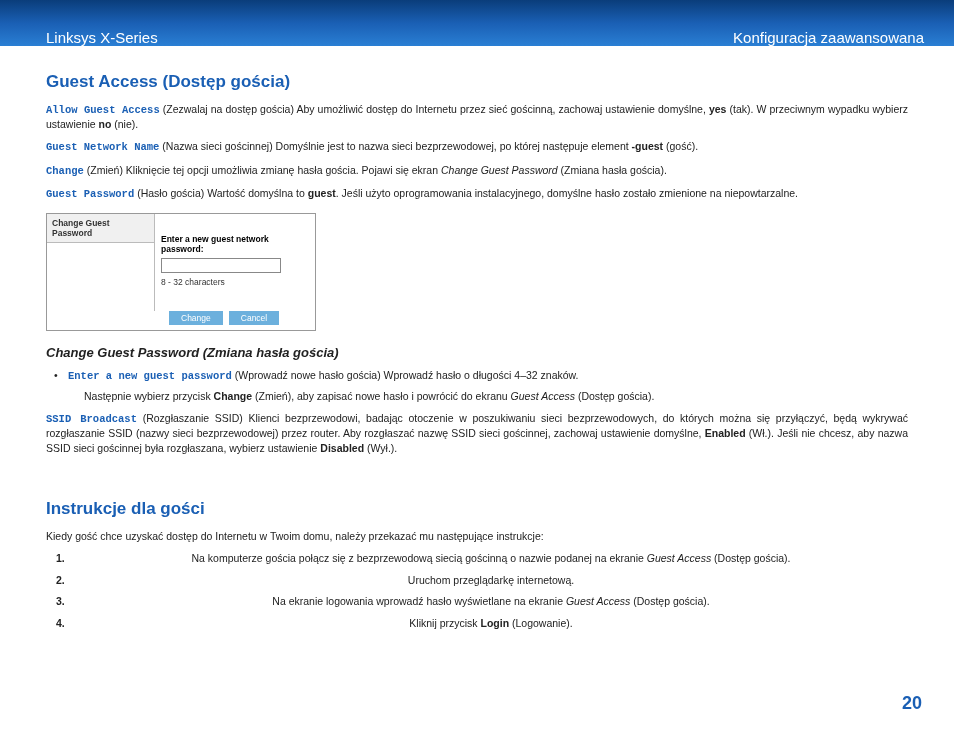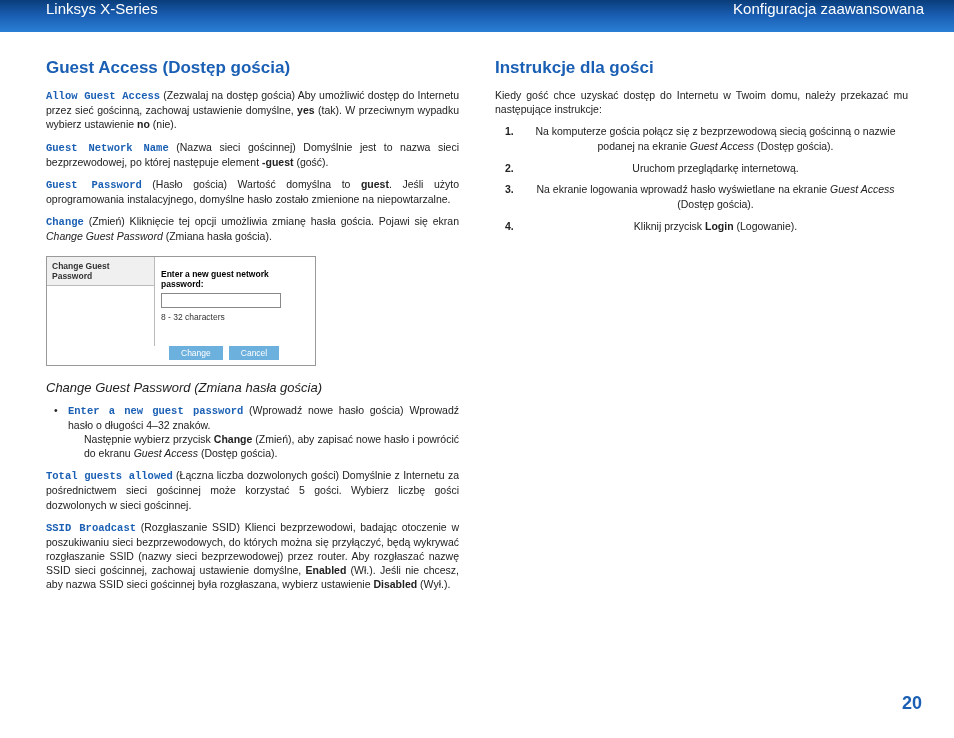--- a/index.html
+++ b/index.html
@@ -6,69 +6,70 @@
   body {
     font-family: "Segoe UI", "Myriad Pro", Arial, sans-serif;
     background: #fff;
     width: 954px;
     height: 738px;
     overflow: hidden;
     position: relative;
   }
   .header {
     background: linear-gradient(180deg, #0a3d7a 0%, #1a5fb4 50%, #2a7fd4 100%);
-    height: 32px;
+    height: 46px;
     display: flex;
     justify-content: space-between;
-    align-items: flex-start;
+    align-items: flex-end;
     padding: 0 30px 0 46px;
     color: #fff;
     font-size: 15px;
     font-weight: 300;
   }
   .page {
     padding: 26px 46px 0 46px;
     display: flex;
     gap: 36px;
+    flex-direction: column;
   }
   .col {
     flex: 1;
     min-width: 0;
   }
   h2 {
     color: #1a5fb4;
     font-size: 17px;
     font-weight: 600;
     margin-bottom: 10px;
   }
   h3 {
     color: #222;
     font-size: 13px;
     font-style: italic;
-    font-weight: 400;
+    font-weight: 700;
     margin: 14px 0 8px 0;
   }
   p.body {
     font-size: 10.5px;
     line-height: 1.35;
     color: #222;
     margin-bottom: 8px;
     text-align: justify;
   }
   .term { color: #1a5fb4; font-weight: 700; font-family: Liberation Mono, monospace; }
   .bold { font-weight: 700; }
   .italic { font-style: italic; }
   .bullet-list {
     list-style: none;
     padding-left: 22px;
     font-size: 10.5px;
     line-height: 1.35;
     color: #222;
   }
-  .bullet-list li { position: relative; text-align: justify;}
+  .bullet-list li { position: relative; margin-bottom: 6px; text-align: justify;}
   .bullet-list li::before {
     content: "•";
     position: absolute;
     left: -14px;
     color: #222;
   }
   .sub-indent {
     padding-left: 38px;
     font-size: 10.5px;
     line-height: 1.35;
@@ -112,20 +113,21 @@
     background: #f0f0f0;
     border-bottom: 1px solid #bbb;
     padding: 4px 5px;
     font-weight: 700;
     font-size: 8.5px;
     color: #333;
   }
   .dialog-right {
     flex:1;
     padding: 12px 6px 6px 6px;
+    margin-top: 8px;
   }
   .dialog-right-label { font-weight: 700; font-size: 8.5px; margin-bottom:4px;}
   .dialog-input {
     border: 1px solid #888;
     height: 15px;
     width: 120px;
     margin-bottom: 4px;
   }
   .dialog-hint { font-size: 8.5px; color: #333; margin-bottom: 18px;}
   .dialog-buttons {
@@ -164,25 +166,25 @@
 
     <p class="body">
       <span class="term">Allow Guest Access</span><span> (Zezwalaj na dostęp gościa)  Aby umożliwić dostęp do Internetu przez sieć gościnną, zachowaj ustawienie domyślne, </span><span class="bold">yes</span><span> (tak). W przeciwnym wypadku wybierz ustawienie </span><span class="bold">no</span><span> (nie).</span>
     </p>
 
     <p class="body">
       <span class="term">Guest Network Name</span><span> (Nazwa sieci gościnnej) Domyślnie jest to nazwa sieci bezprzewodowej, po której następuje element </span><span class="bold">-guest</span><span> (gość).</span>
     </p>
 
     <p class="body">
+      <span class="term">Change</span><span> (Zmień) Kliknięcie tej opcji umożliwia zmianę hasła gościa. Pojawi się ekran </span><span class="italic">Change Guest Password</span><span> (Zmiana hasła gościa).</span>
+    </p>
+
+    <p class="body">
       <span class="term">Guest Password</span><span> (Hasło gościa)  Wartość domyślna to </span><span class="bold">guest</span><span>. Jeśli użyto oprogramowania instalacyjnego, domyślne hasło zostało zmienione na niepowtarzalne.</span>
-    </p>
-
-    <p class="body">
-      <span class="term">Change</span><span> (Zmień) Kliknięcie tej opcji umożliwia zmianę hasła gościa. Pojawi się ekran </span><span class="italic">Change Guest Password</span><span> (Zmiana hasła gościa).</span>
     </p>
 
     <div class="dialog-img">
       <div class="dialog-top">
         <div class="dialog-left">
           <div class="dialog-left-title">Change Guest Password</div>
         </div>
         <div class="dialog-right">
           <div class="dialog-right-label">Enter a new guest network password:</div>
           <div class="dialog-input"></div>
@@ -199,23 +201,20 @@
 
     <ul class="bullet-list">
       <li>
         <span class="term">Enter a new guest password</span><span> (Wprowadź nowe hasło gościa) Wprowadź hasło o długości 4–32 znaków.</span>
       </li>
     </ul>
     <p class="sub-indent">
       <span>Następnie wybierz przycisk </span><span class="bold">Change</span><span> (Zmień), aby zapisać nowe hasło i powrócić do ekranu </span><span class="italic">Guest Access</span><span> (Dostęp gościa).</span>
     </p>
 
-    <p class="body">
-      <span class="term">Total guests allowed</span><span> (Łączna liczba dozwolonych gości) Domyślnie z Internetu za pośrednictwem sieci gościnnej może korzystać 5 gości. Wybierz liczbę gości dozwolonych w sieci gościnnej.</span>
-    </p>
 
     <p class="body">
       <span class="term">SSID Broadcast</span><span> (Rozgłaszanie SSID) Klienci bezprzewodowi, badając otoczenie w poszukiwaniu sieci bezprzewodowych, do których można się przyłączyć, będą wykrywać rozgłaszanie SSID (nazwy sieci bezprzewodowej) przez router. Aby rozgłaszać nazwę SSID sieci gościnnej, zachowaj ustawienie domyślne, </span><span class="bold">Enabled</span><span> (Wł.). Jeśli nie chcesz, aby nazwa SSID sieci gościnnej była rozgłaszana, wybierz ustawienie </span><span class="bold">Disabled</span><span> (Wył.).</span>
     </p>
   </div>
 
   <div class="col">
     <h2>Instrukcje dla gości</h2>
     <p class="body">Kiedy gość chce uzyskać dostęp do Internetu w Twoim domu, należy przekazać mu następujące instrukcje:</p>
     <ol class="num-list">

